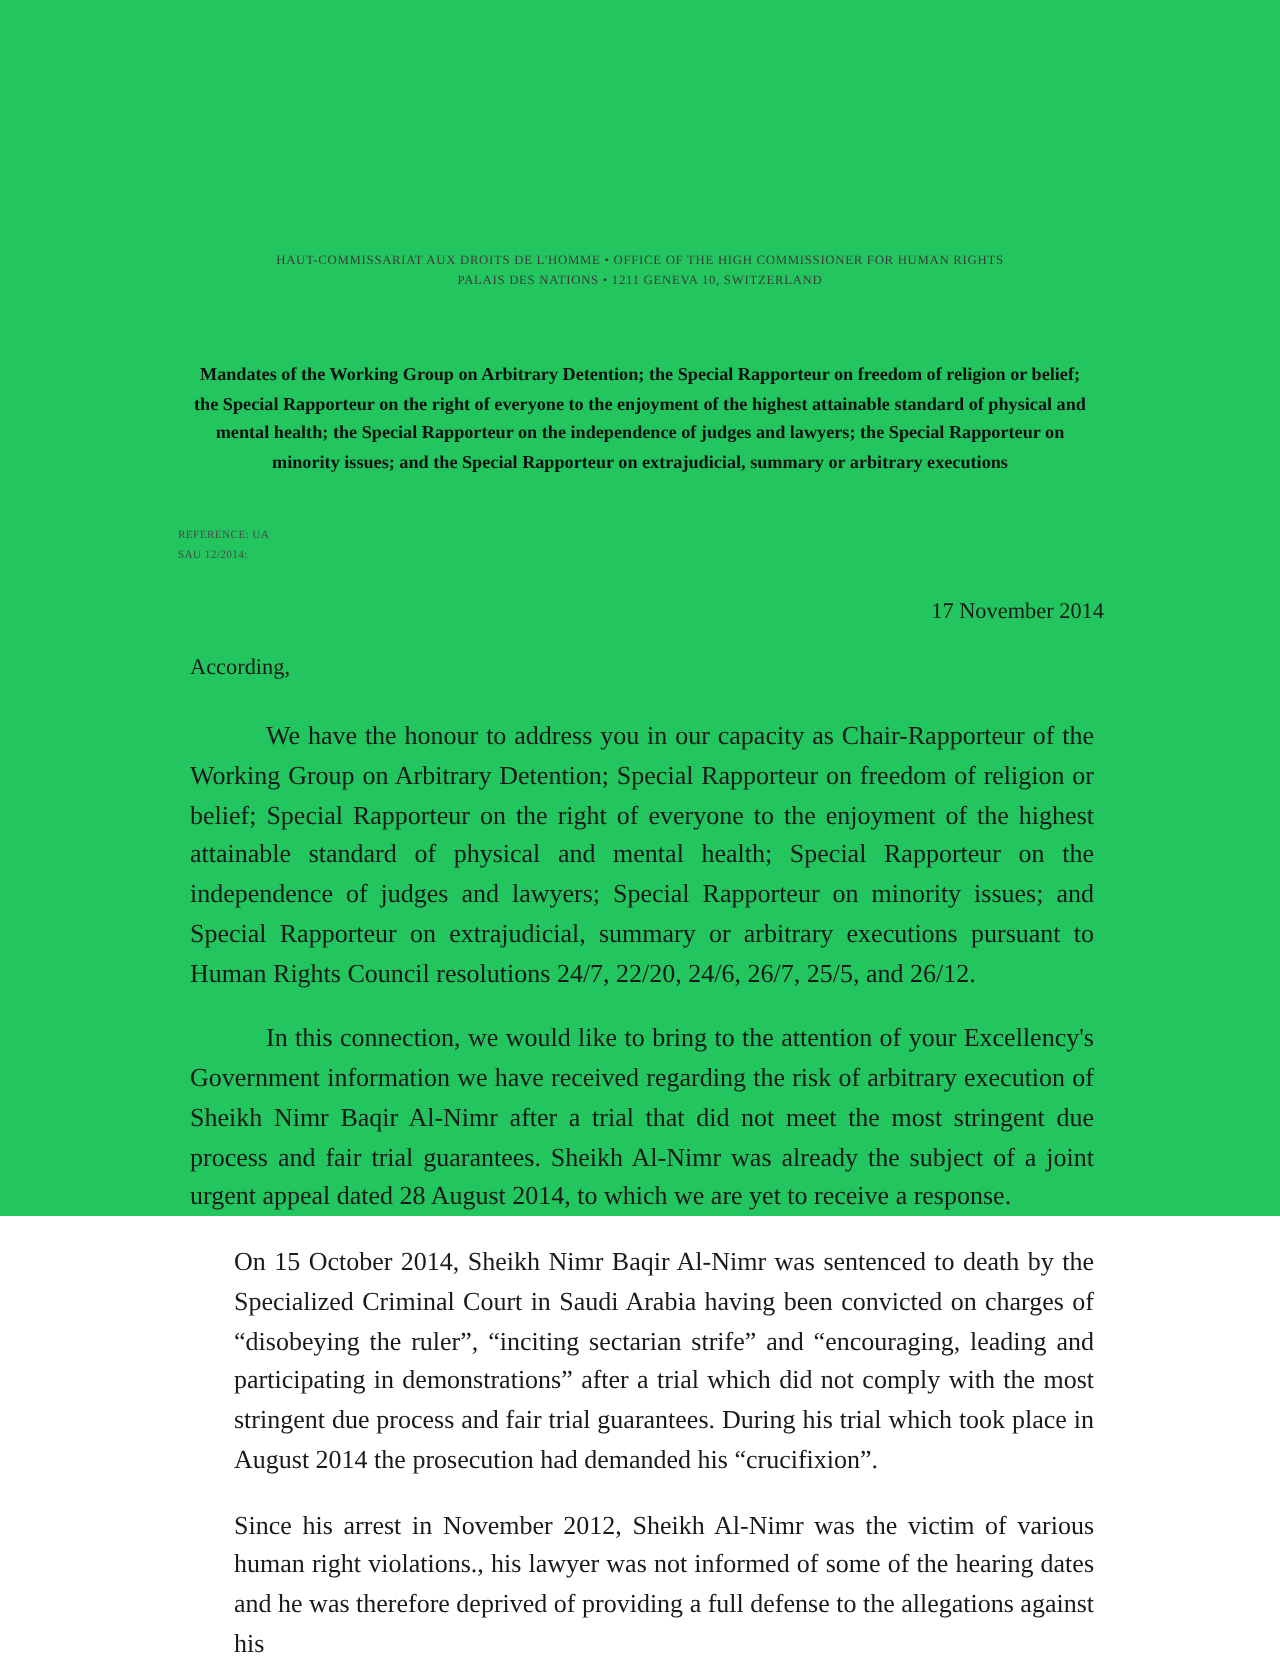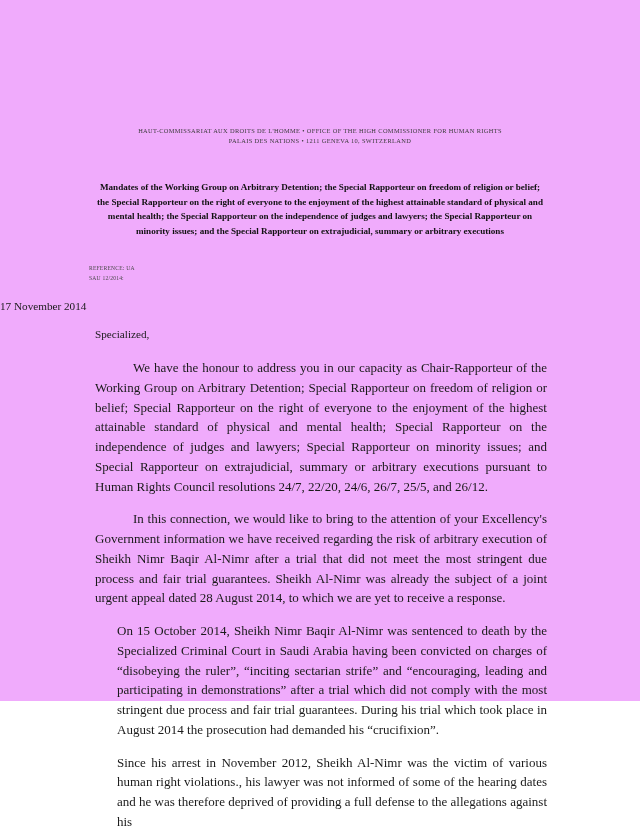--- a/index.html
+++ b/index.html
@@ -11,22 +11,22 @@
   body {
     width: 640px;
     height: 828px;
     font-family: "Liberation Serif", "DejaVu Serif", serif;
     color: #1a1a1a;
     overflow: hidden;
   }
   .page {
     position: relative;
     width: 640px;
-    height: 701px;
-    background: #f0abfc;
+    height: 608px;
+    background: #22c55e;
     box-sizing: border-box;
     padding: 0;
   }
 
   
   .letterhead {
     position: absolute;
     top: 126px;
     left: 0;
     width: 640px;
@@ -64,21 +64,21 @@
     letter-spacing: 0.2px;
     color: #4a4a4a;
   }
 
   
   .date {
     position: absolute;
     top: 300px;
     left: 0;
     width: 552px;
-    text-align: left;
+    text-align: right;
     font-size: 11.2px;
     color: #1a1a1a;
   }
 
   
   .salutation {
     position: absolute;
     top: 328px;
     left: 95px;
     font-size: 11.2px;
@@ -129,21 +129,21 @@
 
   <div class="mandates">Mandates of the Working Group on Arbitrary Detention; the Special Rapporteur on freedom of religion or belief; the Special Rapporteur on the right of everyone to the enjoyment of the highest attainable standard of physical and mental health; the Special Rapporteur on the independence of judges and lawyers; the Special Rapporteur on minority issues; and the Special Rapporteur on extrajudicial, summary or arbitrary executions</div>
 
   <div class="reference">
     <div>REFERENCE: UA</div>
     <div>SAU 12/2014:</div>
   </div>
 
   <div class="date">17 November 2014</div>
 
-  <div class="salutation">Specialized,</div>
+  <div class="salutation">According,</div>
 
   <div class="body-area">
 
     <p class="para indent-first">We have the honour to address you in our capacity as Chair-Rapporteur of the Working Group on Arbitrary Detention; Special Rapporteur on freedom of religion or belief; Special Rapporteur on the right of everyone to the enjoyment of the highest attainable standard of physical and mental health; Special Rapporteur on the independence of judges and lawyers; Special Rapporteur on minority issues; and Special Rapporteur on extrajudicial, summary or arbitrary executions pursuant to Human Rights Council resolutions 24/7, 22/20, 24/6, 26/7, 25/5, and 26/12.</p>
 
     <p class="para indent-first">
       <span>In this connection, we would like to bring to the attention of your Excellency's Government information we have received regarding the risk of arbitrary execution of </span><b>Sheikh Nimr Baqir Al-Nimr</b><span> after a trial that did not meet the most stringent due process and fair trial guarantees. Sheikh Al-Nimr was already the subject of a joint urgent appeal dated 28 August 2014, to which we are yet to receive a response.</span>
     </p>
 
 

